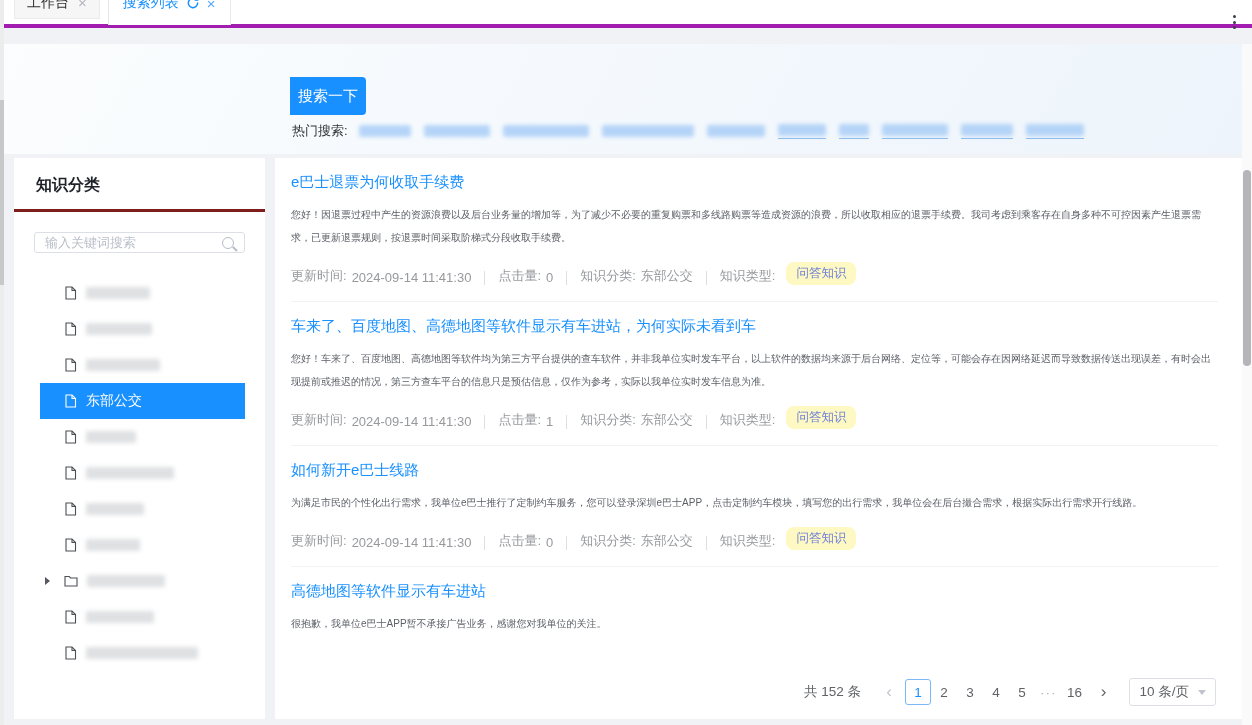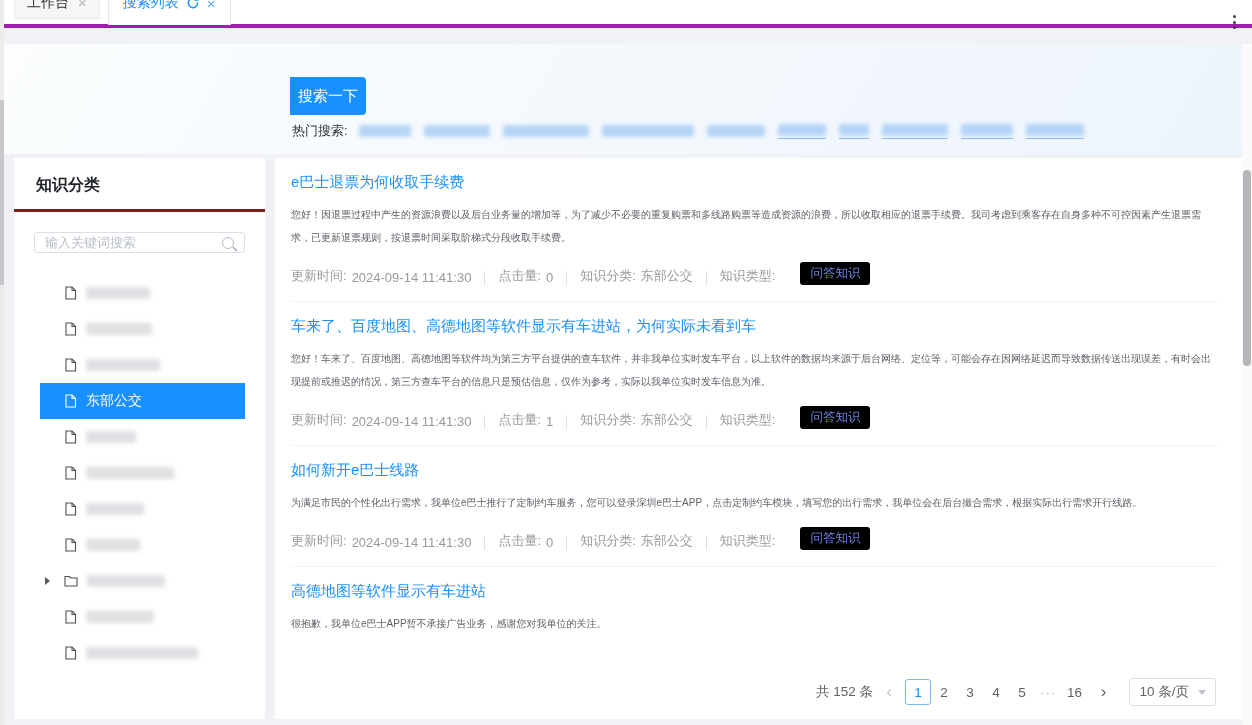--- a/index.html
+++ b/index.html
@@ -104,25 +104,25 @@
   
   .k-list { padding:0 24px 0 16px; }
   .k-item { padding:15px 0 16px; border-bottom:1px solid #f1f2f4; }
   .k-item:last-child { border-bottom:none; }
   .k-title { color:#1890ff; font-size:15px; cursor:pointer; display:inline-block; }
   .k-body { margin-top:11px; color:#5b5f66; font-size:10px; line-height:23px; }
   .k-meta { margin-top:13px; display:flex; align-items:flex-end; font-size:13px; color:#97999d; }
   .k-meta .m-lab { margin-right:5px; }
   .k-meta .m-val { color:#97999d; }
   .k-meta .sep { width:1px; height:14px; background:#dcdfe6; margin:0 13px; }
-  .badge { background:#000000; color:#7080d8; padding:3px 10px; border-radius:3px; font-size:12.5px; margin-left:20px; }
+  .badge { background:#fef9c3; color:#7080d8; padding:3px 10px; border-radius:8px; font-size:12.5px; margin-left:6px; }
 
   
   .pager { position:absolute; right:26px; bottom:13px; display:flex; align-items:center; font-size:13.5px; color:#606266; gap:4px; }
-  .pager .total { }
+  .pager .total { margin-right:12px; }
   .pg-arrow { width:24px; height:26px; display:flex; align-items:center; justify-content:center; font-size:17px; cursor:pointer; }
   .pg-arrow.prev { color:#c0c4cc; }
   .pg-arrow.next { color:#606266; }
   .page { min-width:26px; height:26px; display:flex; align-items:center; justify-content:center; padding:0 4px; cursor:pointer; border:1px solid transparent; }
   .page.active { border:1px solid #7ab8f7; border-radius:3px; color:#1890ff; }
   .page.ellipsis { color:#b0b3b8; letter-spacing:1px; cursor:default; }
   .size-select {
     margin-left:10px; height:28px; border:1px solid #dcdfe6; border-radius:3px;
     display:flex; align-items:center; padding:0 9px; gap:9px; color:#606266; cursor:pointer; background:#fff;
   }

